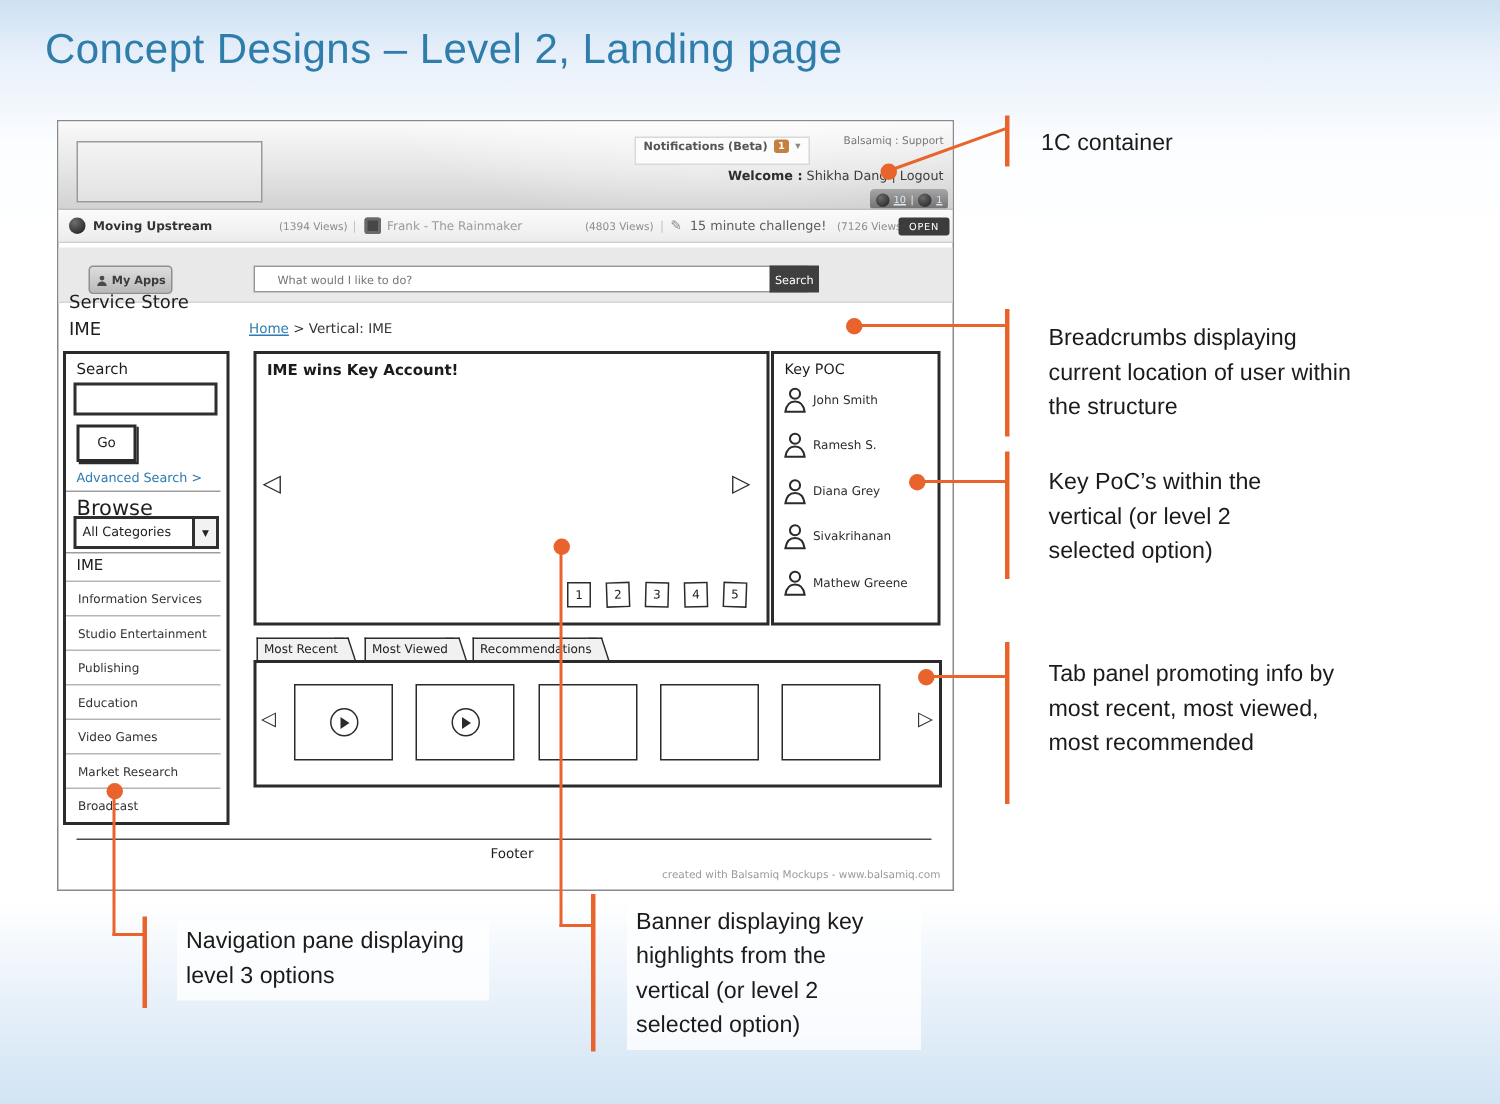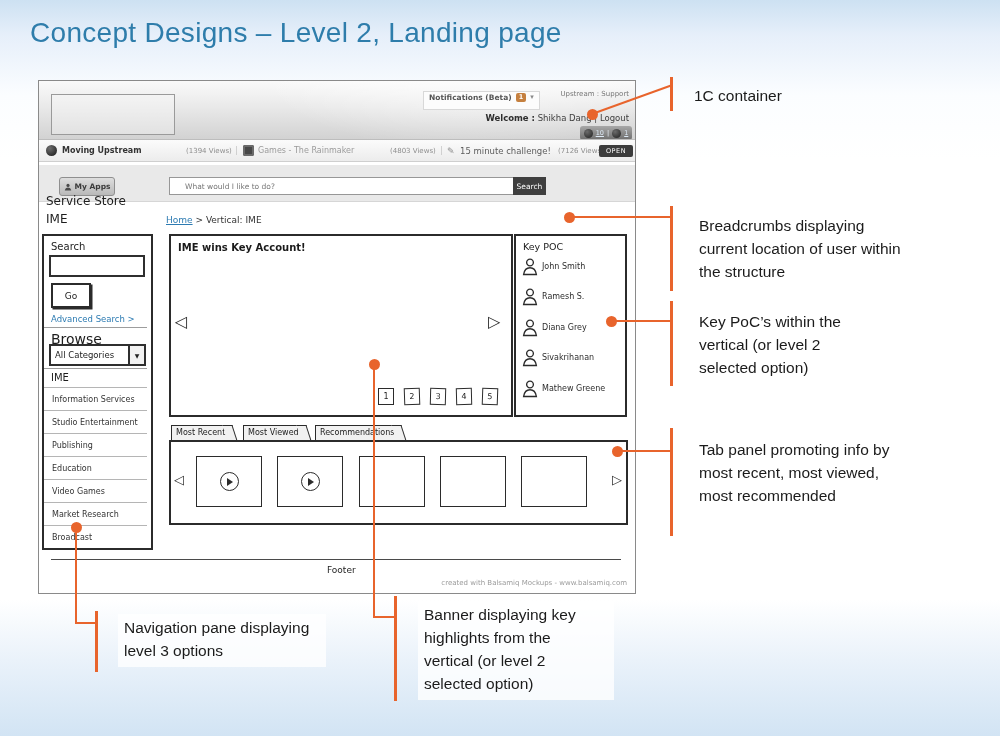--- a/index.html
+++ b/index.html
@@ -99,21 +99,21 @@
 
   <div class="abs" id="wf-header">
     <div class="swoosh"></div>
     <div class="abs" id="logo-box"></div>
     <div class="abs" id="notif-card">
       <span>Notifications (Beta)</span>
       <span id="notif-badge">1</span>
       <span id="notif-chevron">▾</span>
     </div>
     <div class="abs" id="fb-sup">
-      <span>Upstream</span>
+      <span>Balsamiq</span>
       <span>:</span>
       <span>Support</span>
     </div>
     <div class="abs" id="welcome-line">
       <b>Welcome :</b>
       <span>Shikha Dang</span>
       <span>|</span>
       <span>Logout</span>
     </div>
     <div class="abs" id="icon-bar">
@@ -128,21 +128,21 @@
   <div class="abs" id="ticker">
     <span class="t" style="left:7px">
         <span class="globe"></span>
       </span>
     <span class="t" style="left:23px;font-weight:bold;color:#333">Moving Upstream</span>
     <span class="t views" style="left:147px">(1394 Views)</span>
     <span class="t tsep" style="left:196px">|</span>
     <span class="t" style="left:204px">
         <span class="thumb-ico"></span>
       </span>
-    <span class="t" style="left:219px;color:#9b9b9b">Games - The Rainmaker</span>
+    <span class="t" style="left:219px;color:#9b9b9b">Frank - The Rainmaker</span>
     <span class="t views" style="left:351px">(4803 Views)</span>
     <span class="t tsep" style="left:401px">|</span>
     <span class="t" style="left:408px;color:#8a8a8a;font-size:9px">✎</span>
     <span class="t" style="left:421px;color:#5c5c5c;font-size:8.5px">15 minute challenge!</span>
     <span class="t views" style="left:519px">(7126 Views)</span>
     <span class="t" style="left:560px">
         <span id="open-btn">OPEN</span>
       </span>
   </div>
 

